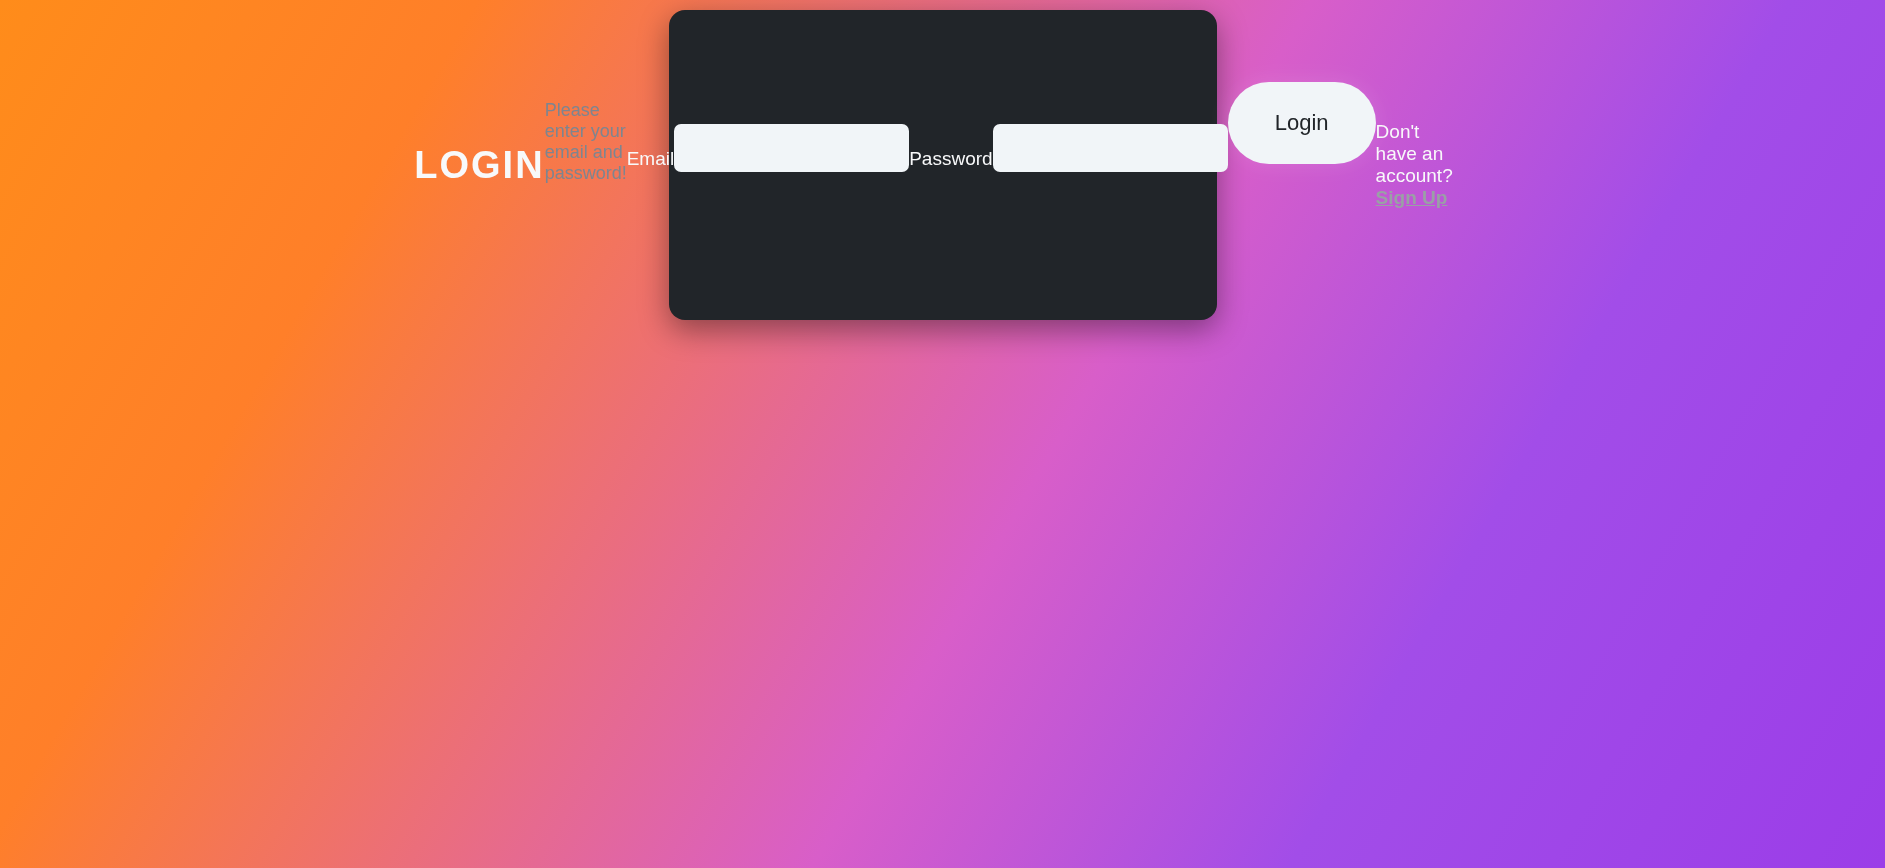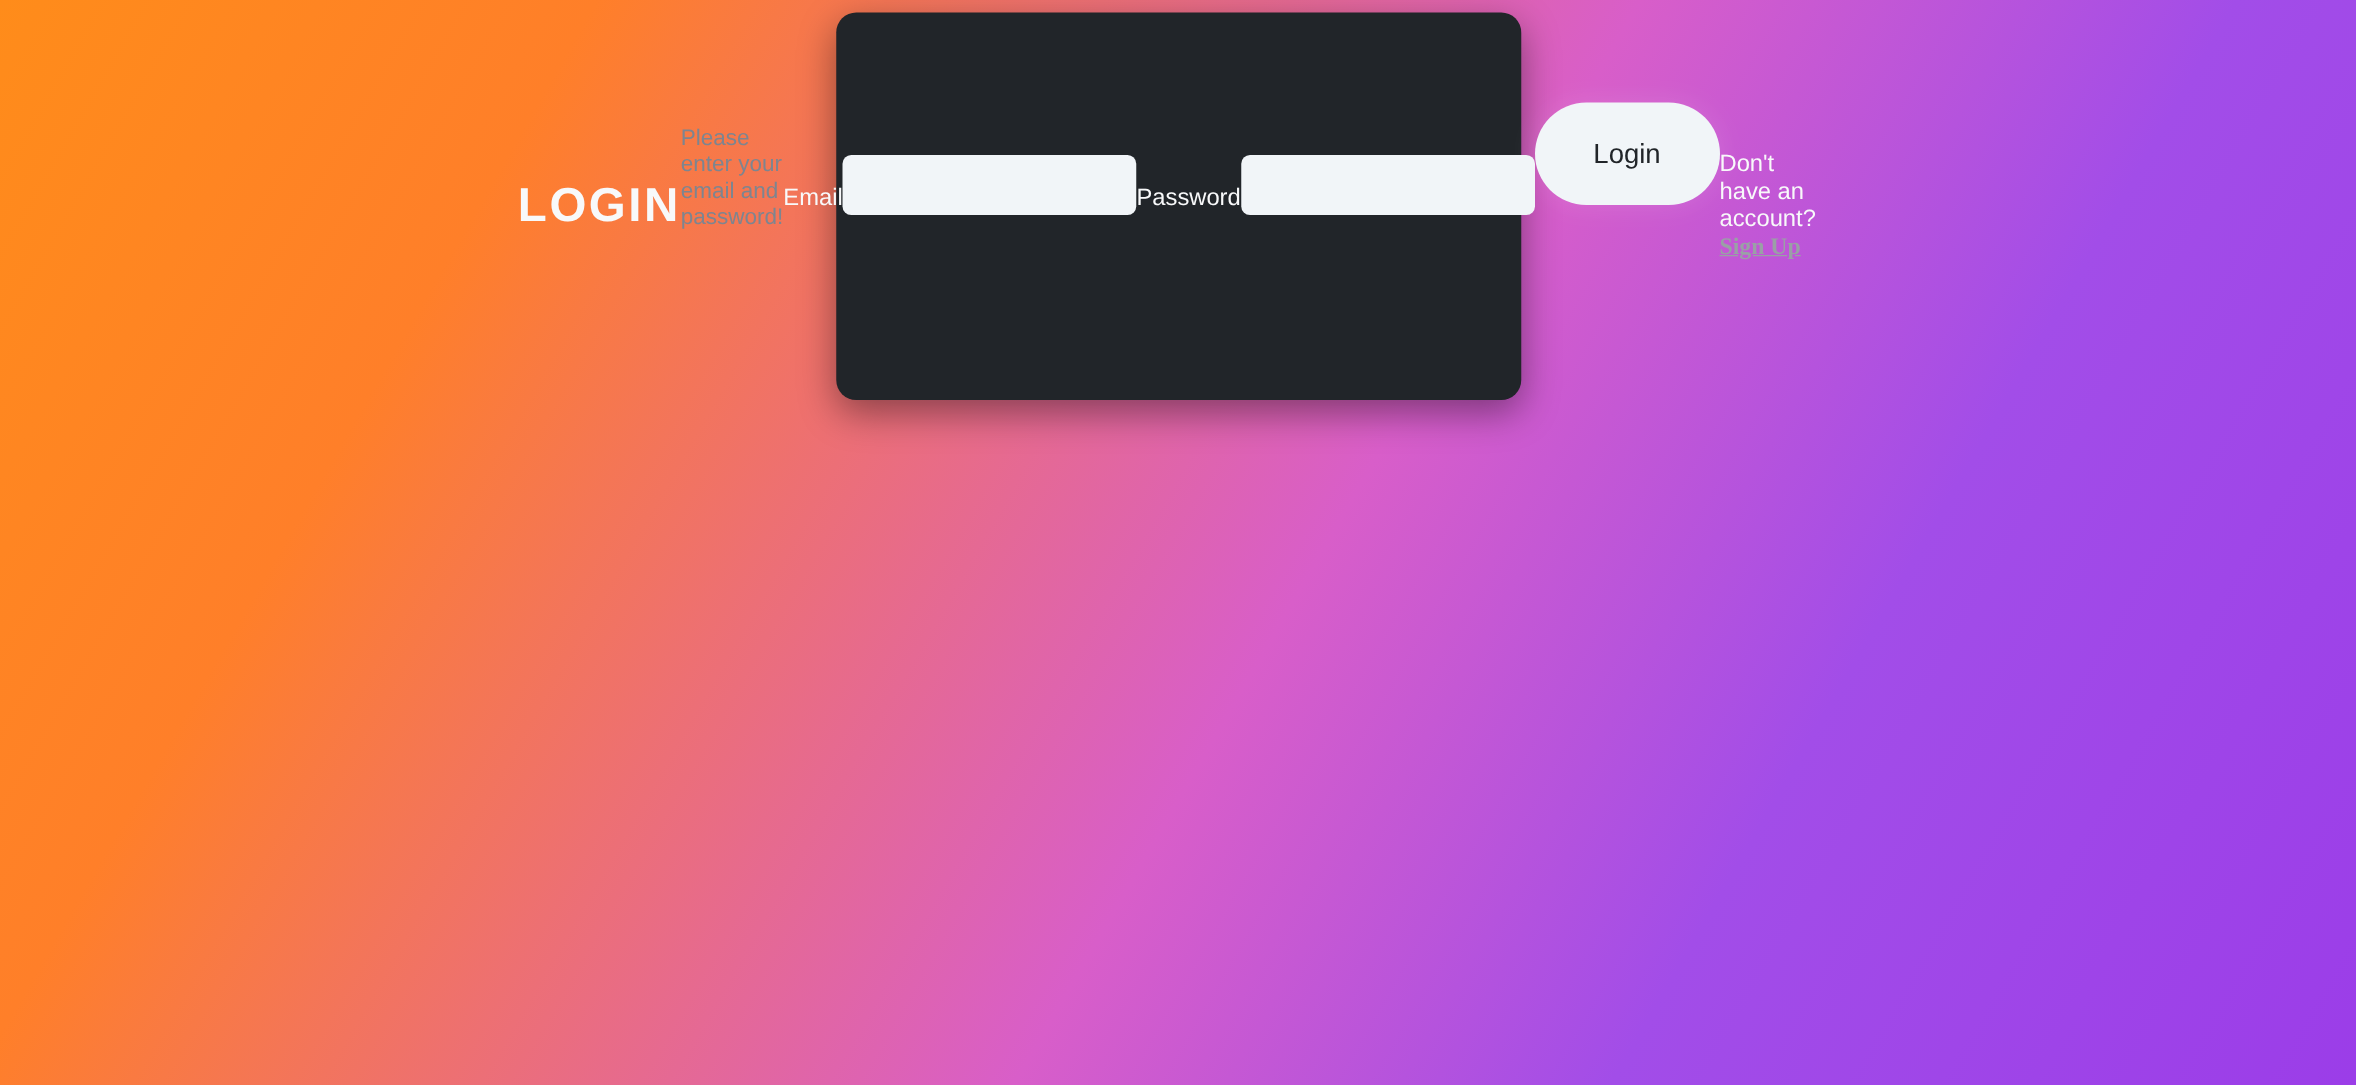--- a/index.html
+++ b/index.html
@@ -80,21 +80,20 @@
     }
     .footer-text {
       color: #f8f9fa;
       font-size: 19px;
     }
     .signup-link {
       color: #9aa0a6;
       text-decoration: underline;
       font-weight: 600;
       cursor: pointer;
-      font-family: Liberation Serif, serif;
     }
   </style>
 </head>
 <body>
 
 <div class="card">
   <h1 class="title">LOGIN</h1>
   <p class="subtitle">Please enter your email and password!</p>
 
   <label class="field-label">Email</label>

